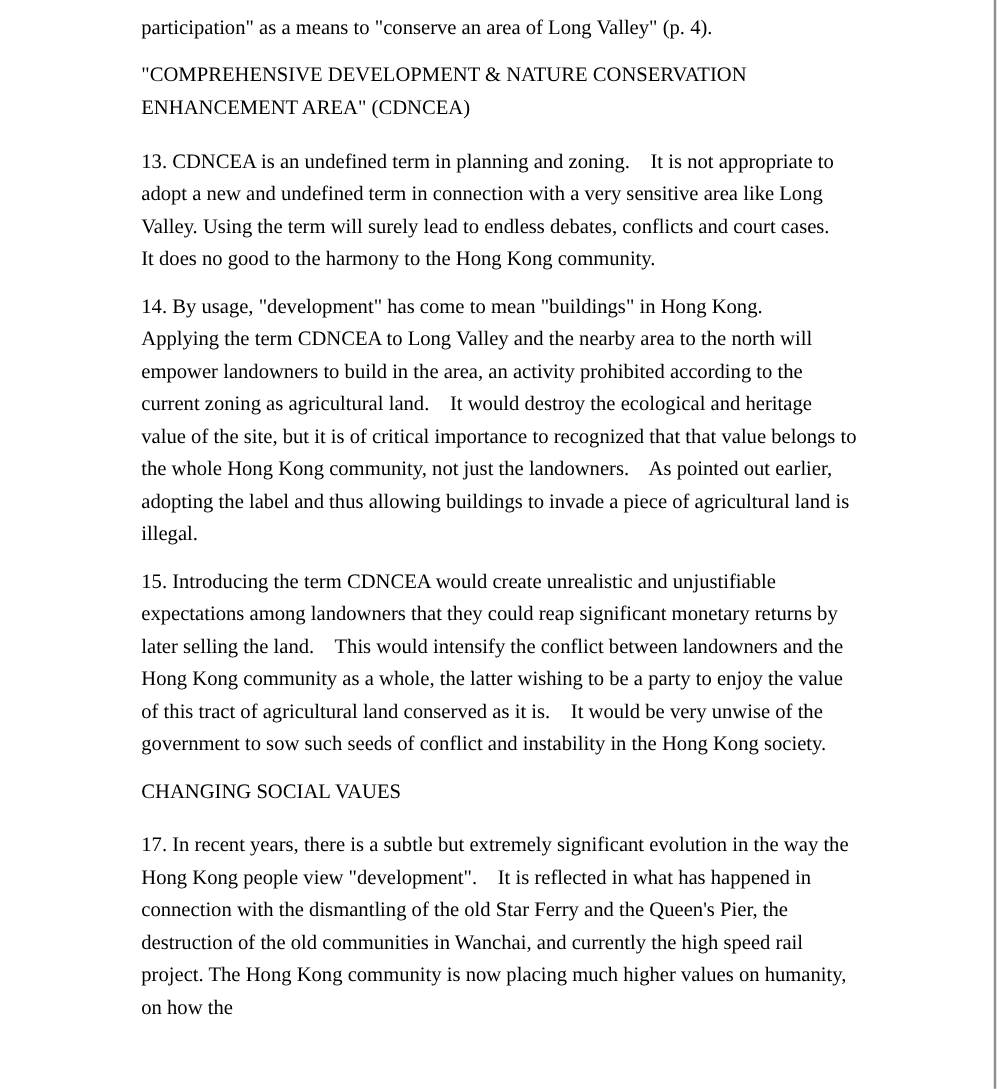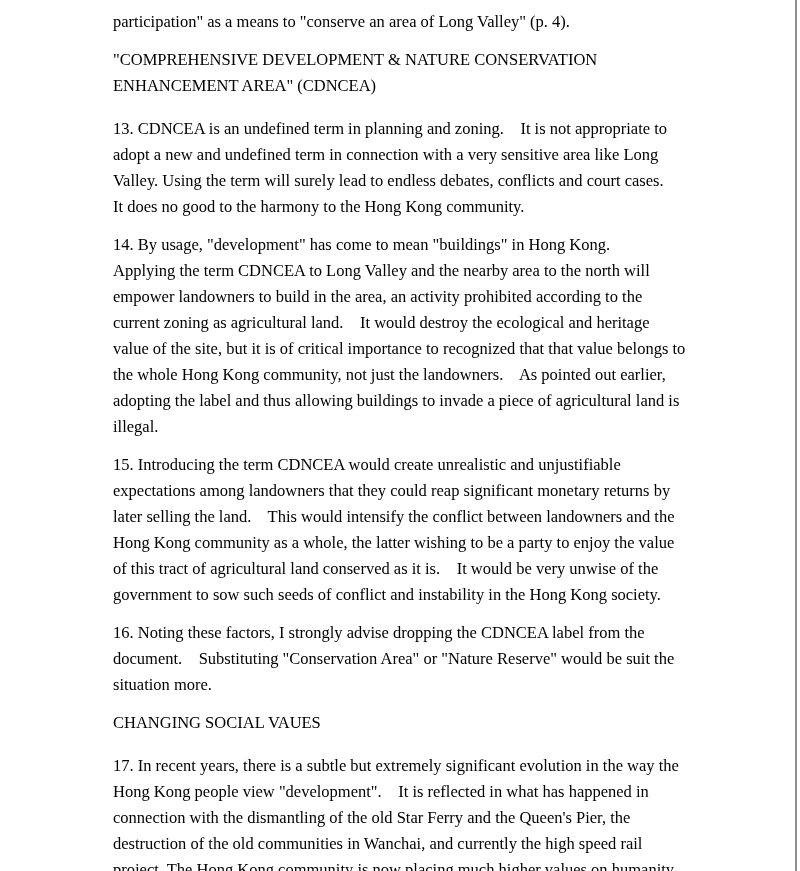--- a/index.html
+++ b/index.html
@@ -48,20 +48,19 @@
   <p class="block">participation" as a means to "conserve an area of Long Valley" (p. 4).</p>
 
   <p class="block heading">"COMPREHENSIVE DEVELOPMENT &amp; NATURE CONSERVATION ENHANCEMENT AREA" (CDNCEA)</p>
 
   <p class="block">13. CDNCEA is an undefined term in planning and zoning.    It is not appropriate to adopt a new and undefined term in connection with a very sensitive area like Long Valley. Using the term will surely lead to endless debates, conflicts and court cases.    It does no good to the harmony to the Hong Kong community.</p>
 
   <p class="block">14. By usage, "development" has come to mean "buildings" in Hong Kong.    Applying the term CDNCEA to Long Valley and the nearby area to the north will empower landowners to build in the area, an activity prohibited according to the current zoning as agricultural land.    It would destroy the ecological and heritage value of the site, but it is of critical importance to recognized that that value belongs to the whole Hong Kong community, not just the landowners.    As pointed out earlier, adopting the label and thus allowing buildings to invade a piece of agricultural land is illegal.</p>
 
   <p class="block">15. Introducing the term CDNCEA would create unrealistic and unjustifiable expectations among landowners that they could reap significant monetary returns by later selling the land.    This would intensify the conflict between landowners and the Hong Kong community as a whole, the latter wishing to be a party to enjoy the value of this tract of agricultural land conserved as it is.    It would be very unwise of the government to sow such seeds of conflict and instability in the Hong Kong society.</p>
 
-  <p class="block">16. Noting these factors, I strongly advise dropping the CDNCEA label from the document.    Substituting "Conservation Area" or "Nature Reserve" would be suit the situation more.</p>
 
   <p class="block heading">CHANGING SOCIAL VAUES</p>
 
   <p class="block">17. In recent years, there is a subtle but extremely significant evolution in the way the Hong Kong people view "development".    It is reflected in what has happened in connection with the dismantling of the old Star Ferry and the Queen's Pier, the destruction of the old communities in Wanchai, and currently the high speed rail project. The Hong Kong community is now placing much higher values on humanity, on how the</p>
 </div>
 
 <div class="page-edge"></div>
 
 </body></html>

